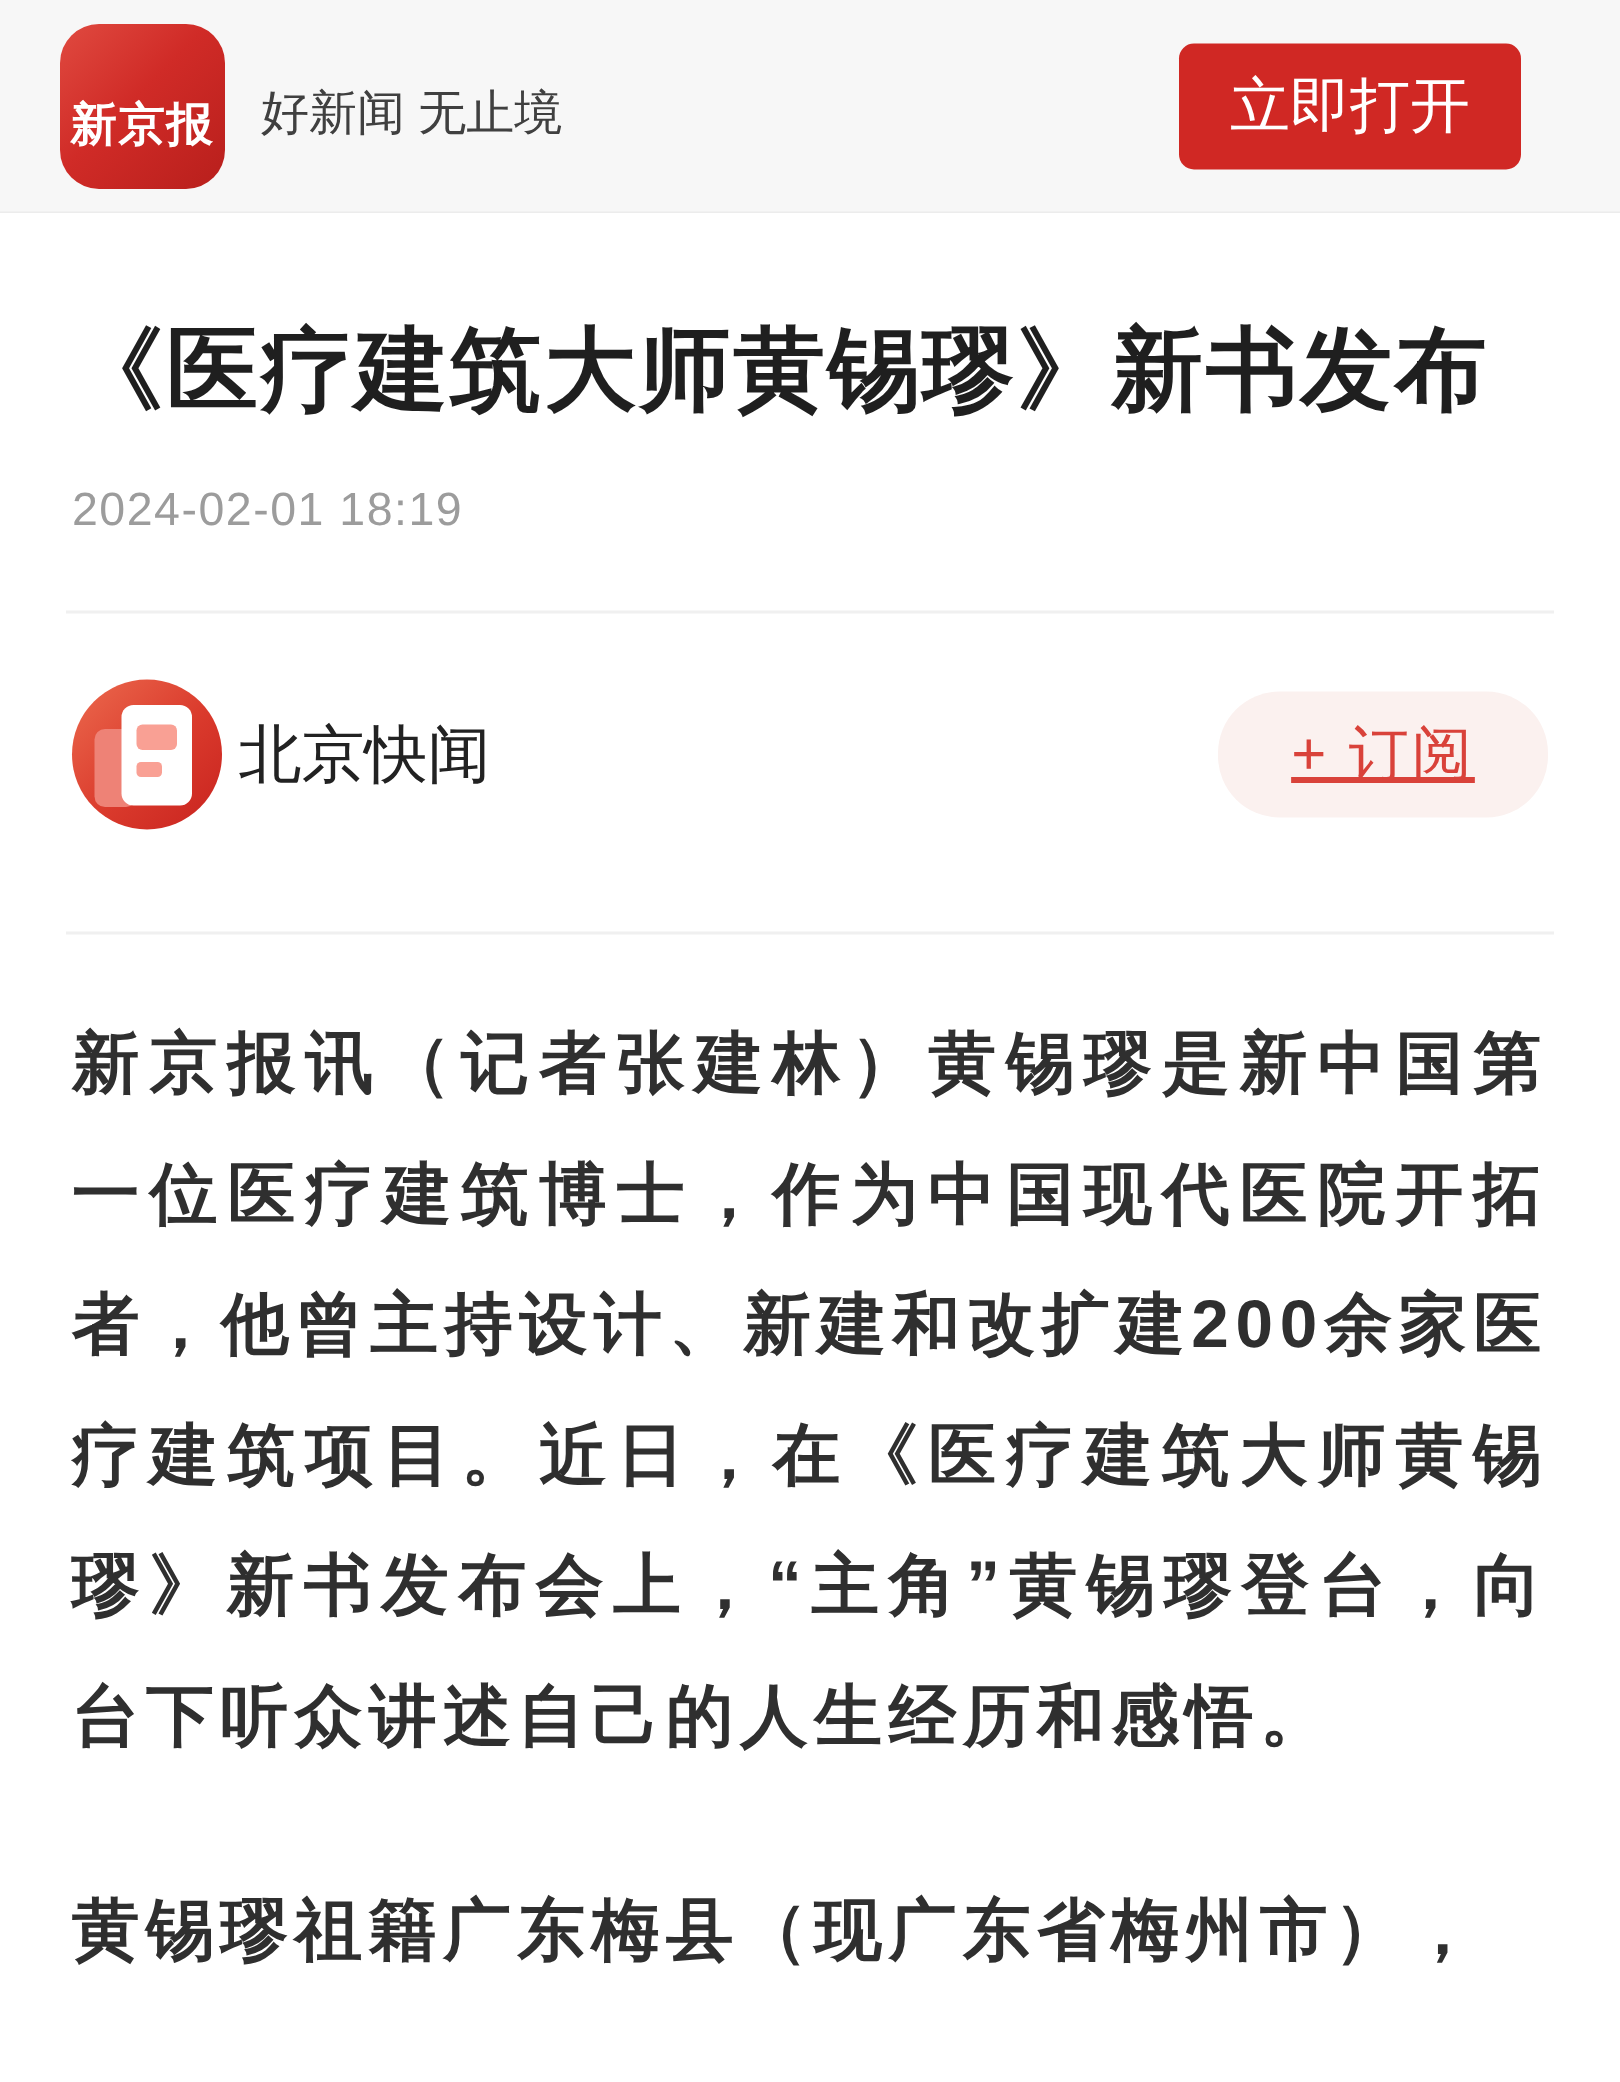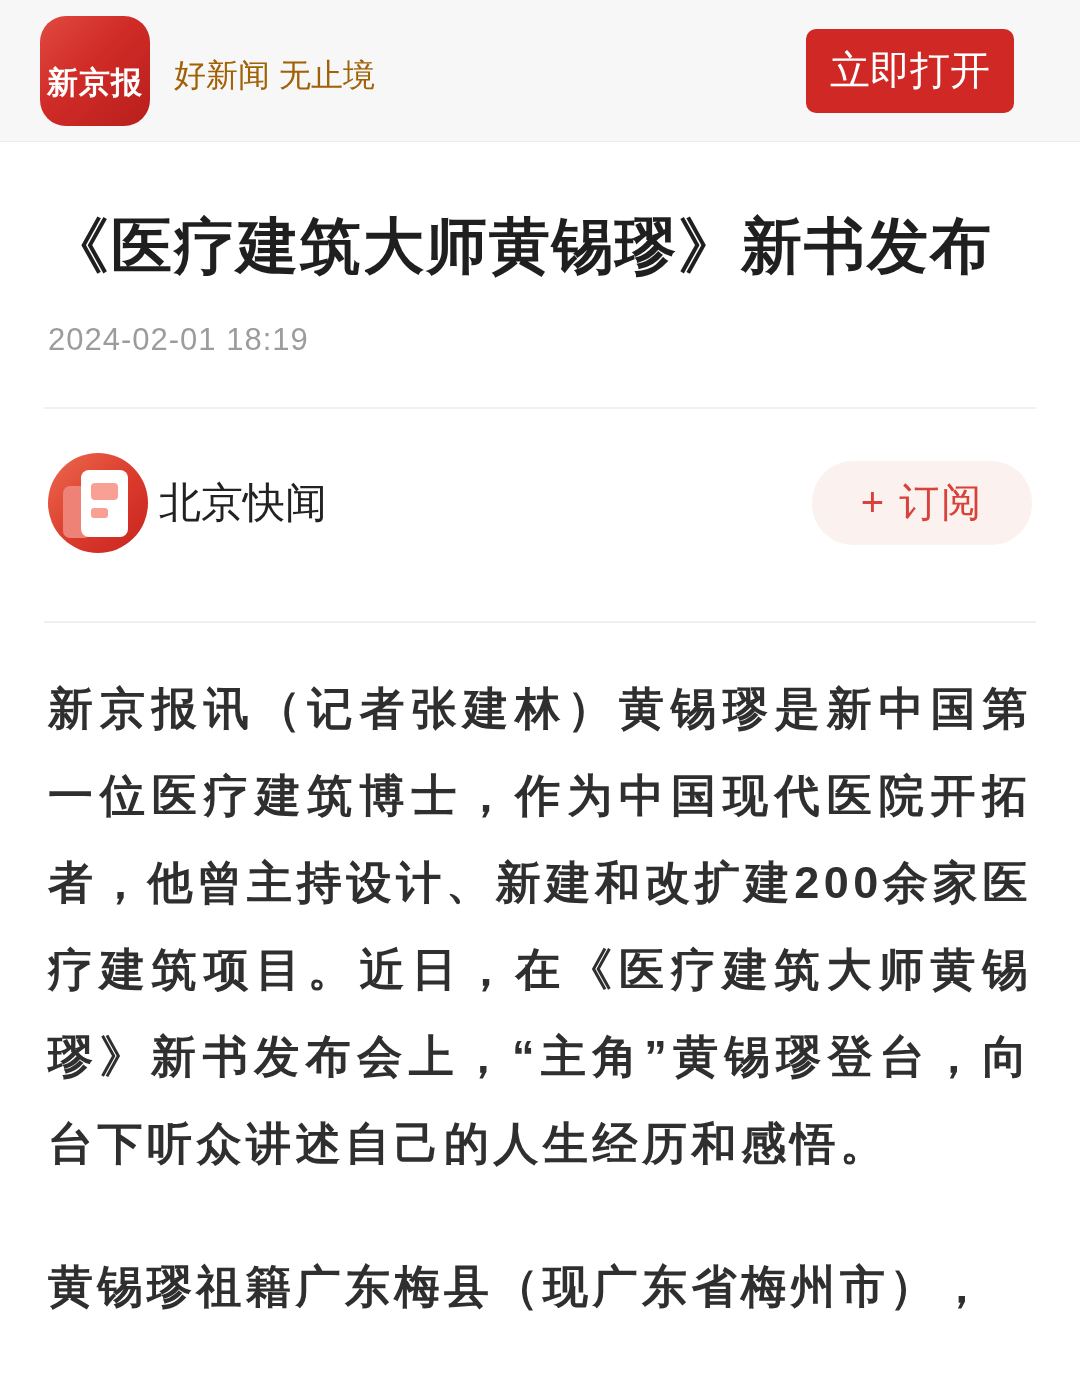--- a/index.html
+++ b/index.html
@@ -35,24 +35,24 @@
   .app-icon span{
     color:#ffffff;
     font-family:Liberation Mono, monospace;
     font-weight:bold;font-size:31px;
     letter-spacing:1px;
     padding-bottom:22px;
     white-space:nowrap;
   }
   .banner-text{margin-left:24px;}
   .app-name{font-size:45px;color:#1c1c1c;font-weight:500;line-height:1.15;}
-  .app-slogan{font-size:32px;color:#a16207;margin-top:10px;}
+  .app-slogan{font-size:32px;color:#404040;margin-top:10px;}
   .open-btn{
     margin-left:auto;
-    width:208px;height:84px;border-radius:10px;
+    width:228px;height:84px;border-radius:10px;
     background:var(--brand-red);
     color:#ffffff;font-size:40px;
     display:flex;align-items:center;justify-content:center;
     border:none;cursor:pointer;
     font-family:"Liberation Sans", sans-serif;
   }
   
   .content{padding:0 48px;}
   .article-title{
     margin-top:64px;
@@ -89,20 +89,21 @@
   .channel-name{margin-left:11px;font-size:42px;color:#222222;}
   .subscribe-btn{
     margin-left:auto;
     min-width:220px;height:84px;border-radius:41px;
     background:var(--subscribe-bg);
     color:var(--subscribe-text);
     font-size:40px;border:none;cursor:pointer;
     display:flex;align-items:center;justify-content:center;
     font-family:"Liberation Sans", sans-serif;
     letter-spacing:2px;
+    text-decoration:underline;
   }
   
   .article-body{margin-top:42px;}
   .article-body p{
     font-size:45px;color:var(--text-body);
     line-height:87px;letter-spacing:4.5px;
     text-align:justify;
     font-weight:bold;
   }
   .article-body p + p{margin-top:56px;}

